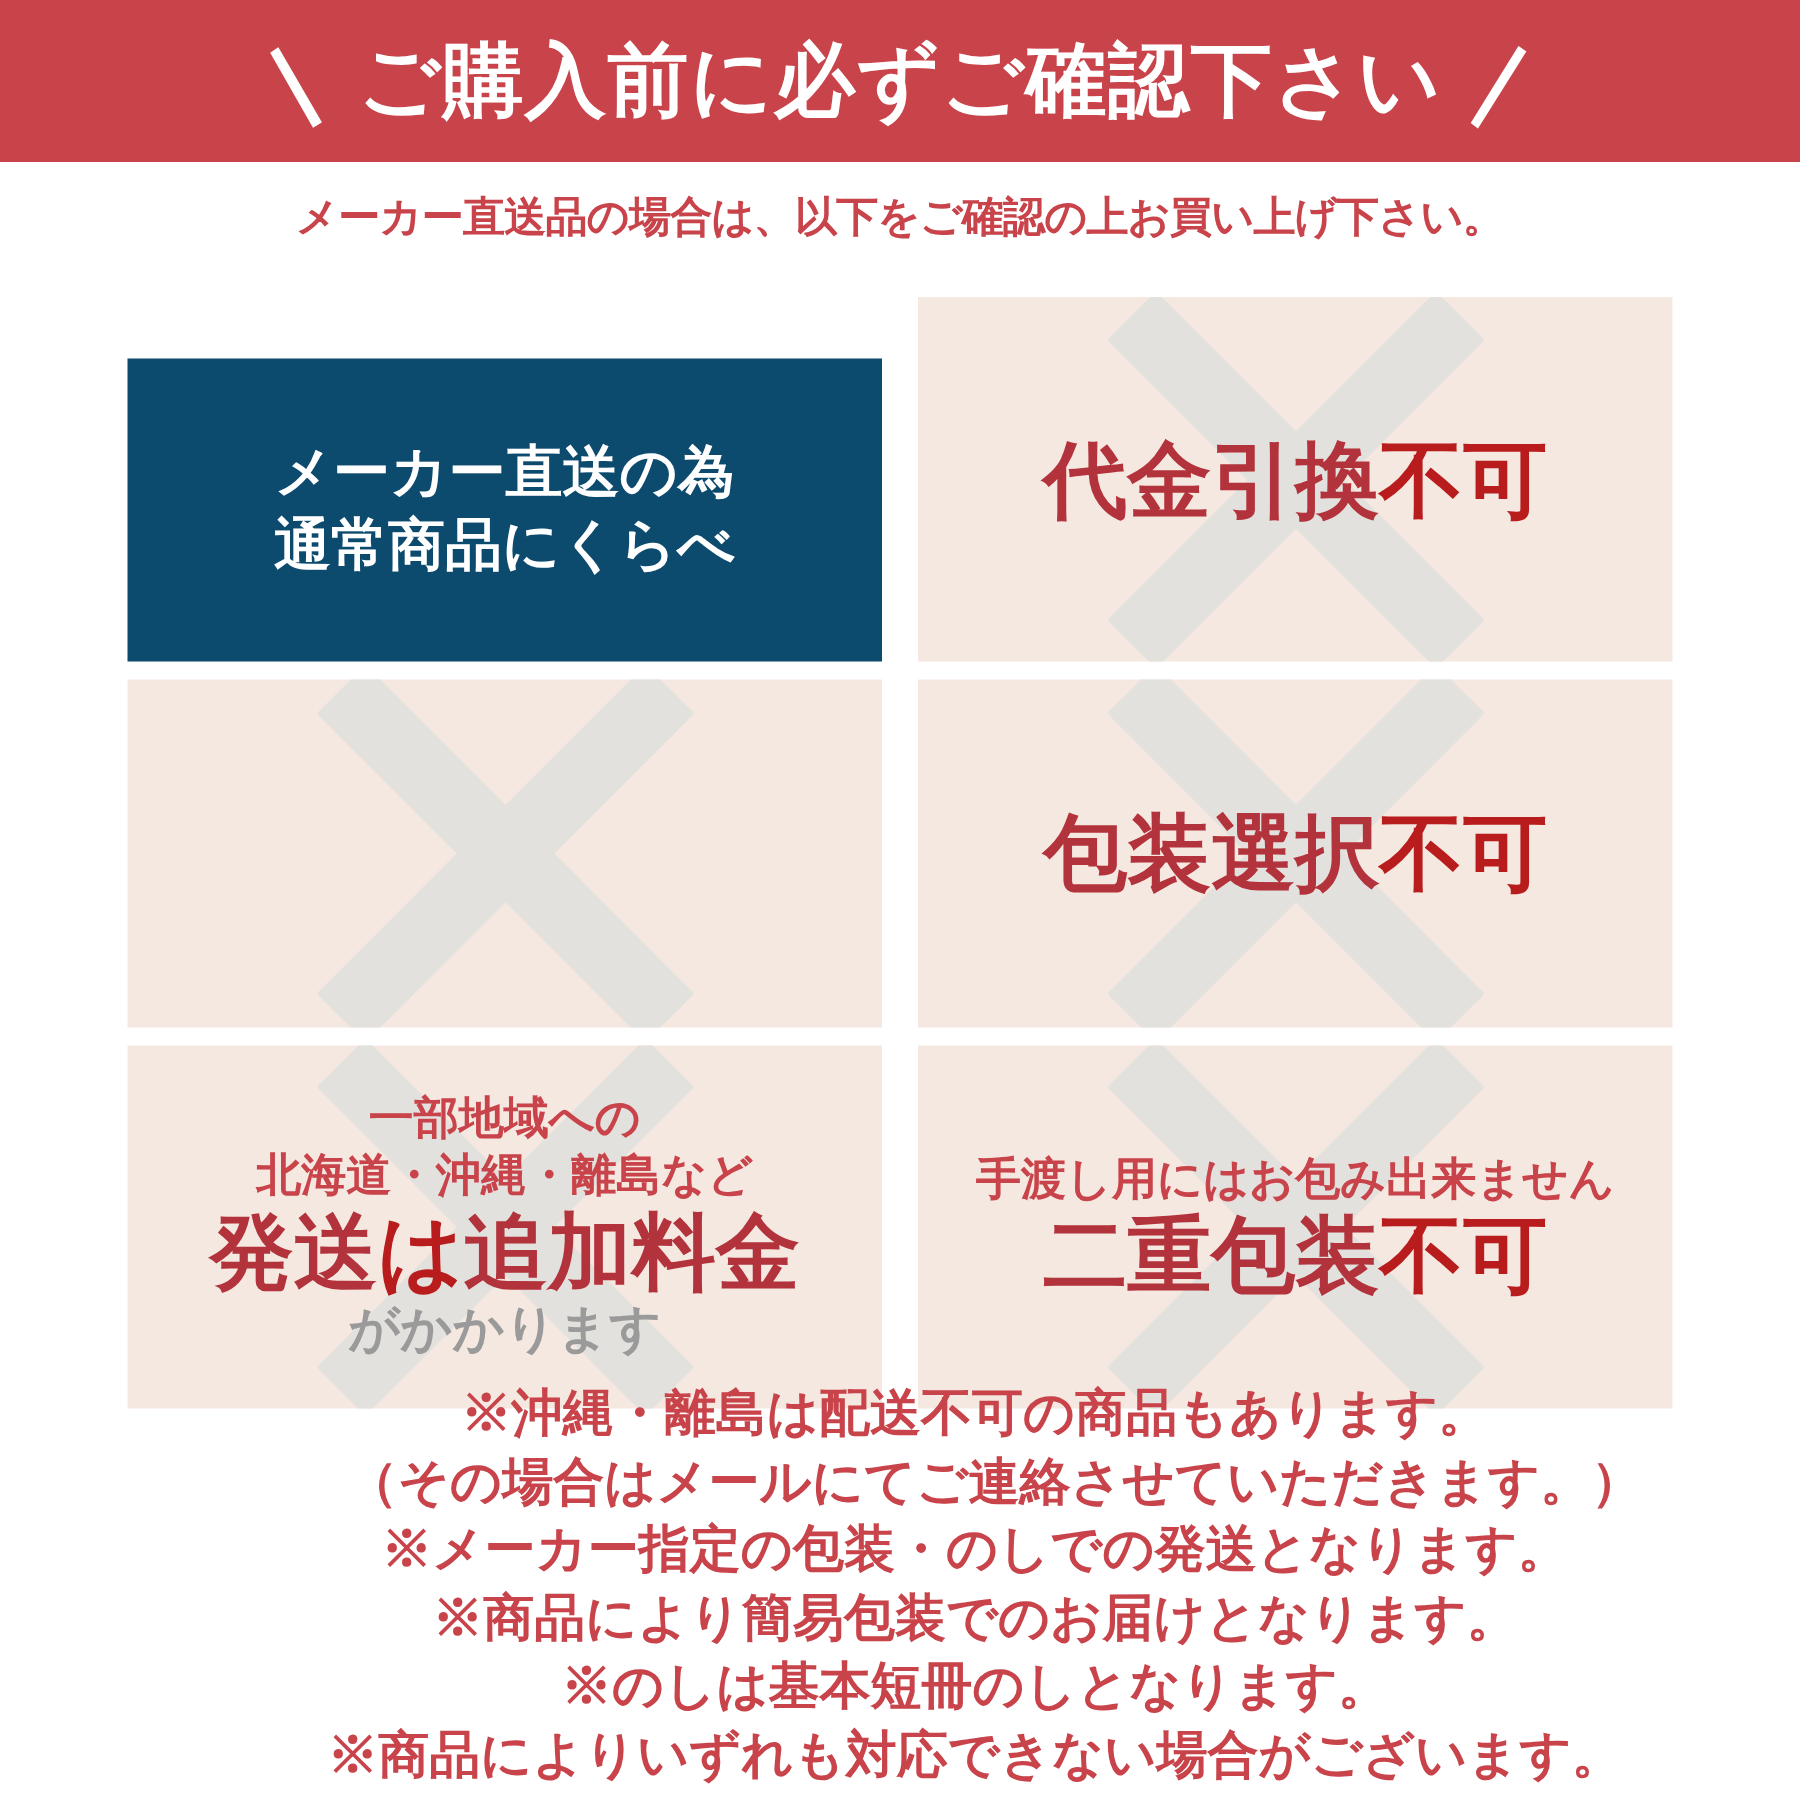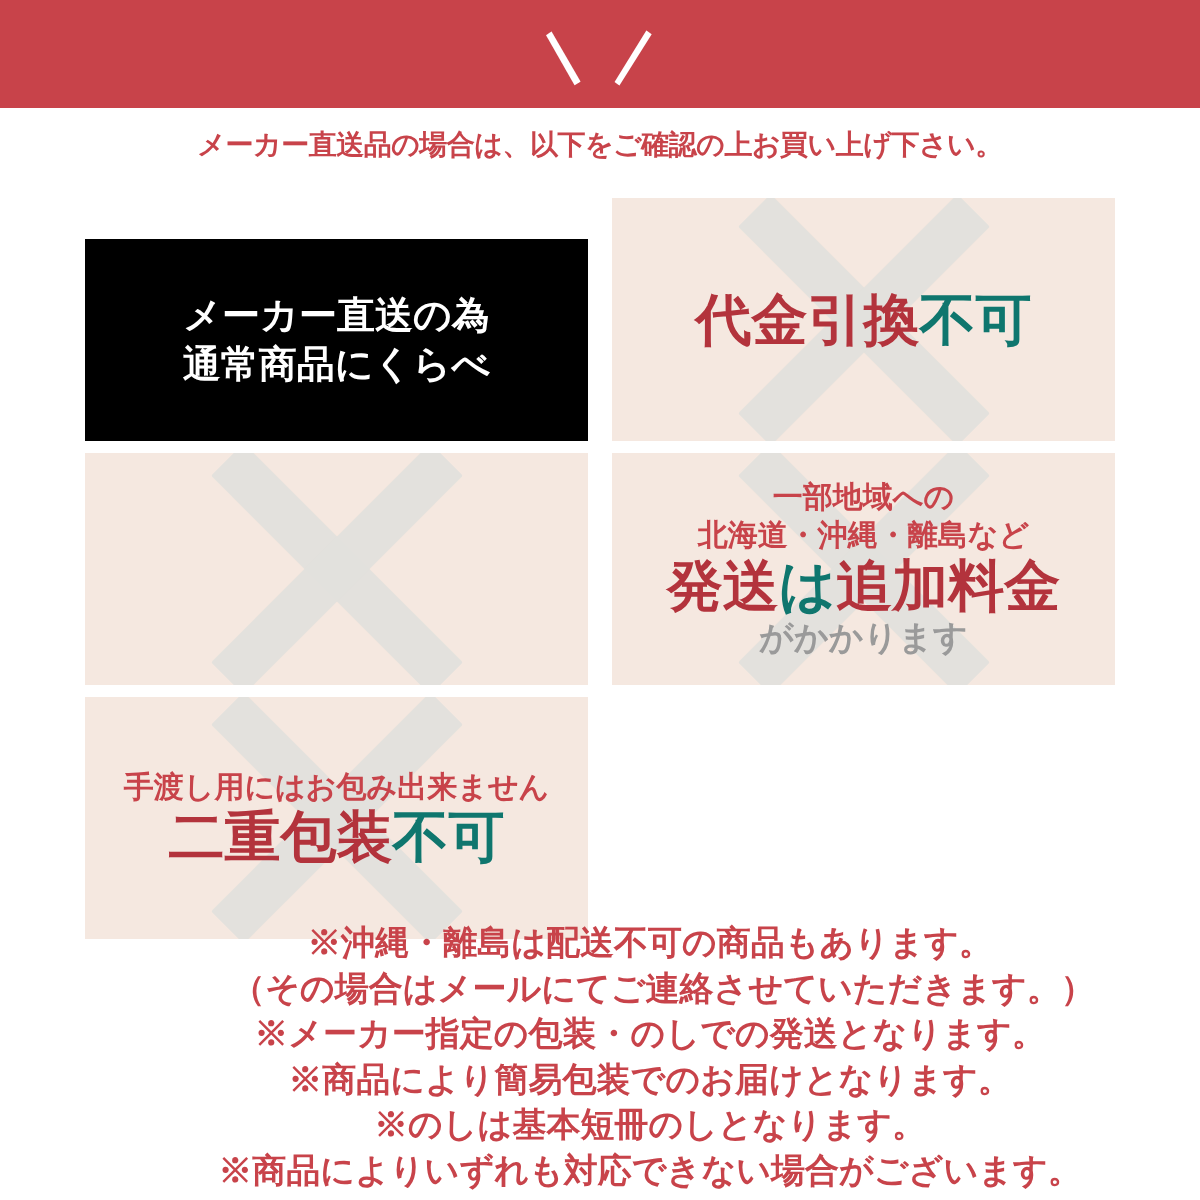--- a/index.html
+++ b/index.html
@@ -84,21 +84,21 @@
     position: relative;
     background: #f5e8e0;
     overflow: hidden;
     display: flex;
     flex-direction: column;
     align-items: center;
     justify-content: center;
     text-align: center;
   }
   .cell.filled {
-    background: #000000;
+    background: #0c4a6e;
     margin-top: 41px;
   }
   
   .xmark {
     position: absolute;
     left: 50%;
     top: 50%;
     width: 310px;
     height: 310px;
     transform: translate(-50%, -50%);
@@ -134,21 +134,21 @@
     font-weight: bold;
     white-space: nowrap;
   }
   .t-big {
     font-size: 56px;
     font-weight: bold;
     white-space: nowrap;
     line-height: 1.1;
   }
   .t-big .red { color: #b3333c; }
-  .t-big .gray { color: #0f766e; }
+  .t-big .gray { color: #b91c1c; }
   .t-mid-gray {
     color: #9a9a9a;
     font-size: 34px;
     font-weight: bold;
     white-space: nowrap;
   }
 
   
   .notes {
     position: absolute;
@@ -167,20 +167,21 @@
   .note.indent { padding-left: 26px; }
 </style>
 </head>
 <body>
 
 <div class="page">
 
   <div class="header">
     <div class="header-inner">
       <span class="slash left">＼</span>
+      <span class="header-title">ご購入前に必ずご確認下さい</span>
       <span class="slash right">／</span>
     </div>
   </div>
 
   <div class="subtitle">メーカー直送品の場合は、以下をご確認の上お買い上げ下さい。</div>
 
   <div class="grid">
 
     <div class="cell filled">
       <div class="lines">
@@ -201,20 +202,31 @@
       </div>
     </div>
 
     <div class="cell">
       <div class="xmark">
           <span class="a"></span>
           <span class="b"></span>
         </div>
     </div>
 
+    <div class="cell">
+      <div class="xmark">
+          <span class="a"></span>
+          <span class="b"></span>
+        </div>
+      <div class="lines">
+        <div class="t-big">
+          <span class="red">包装選択</span><span class="gray">不可</span>
+        </div>
+      </div>
+    </div>
 
     <div class="cell">
       <div class="xmark">
           <span class="a"></span>
           <span class="b"></span>
         </div>
       <div class="lines">
         <div class="t-small-red">一部地域への</div>
         <div class="t-small-red">北海道・沖縄・離島など</div>
         <div class="t-big">

